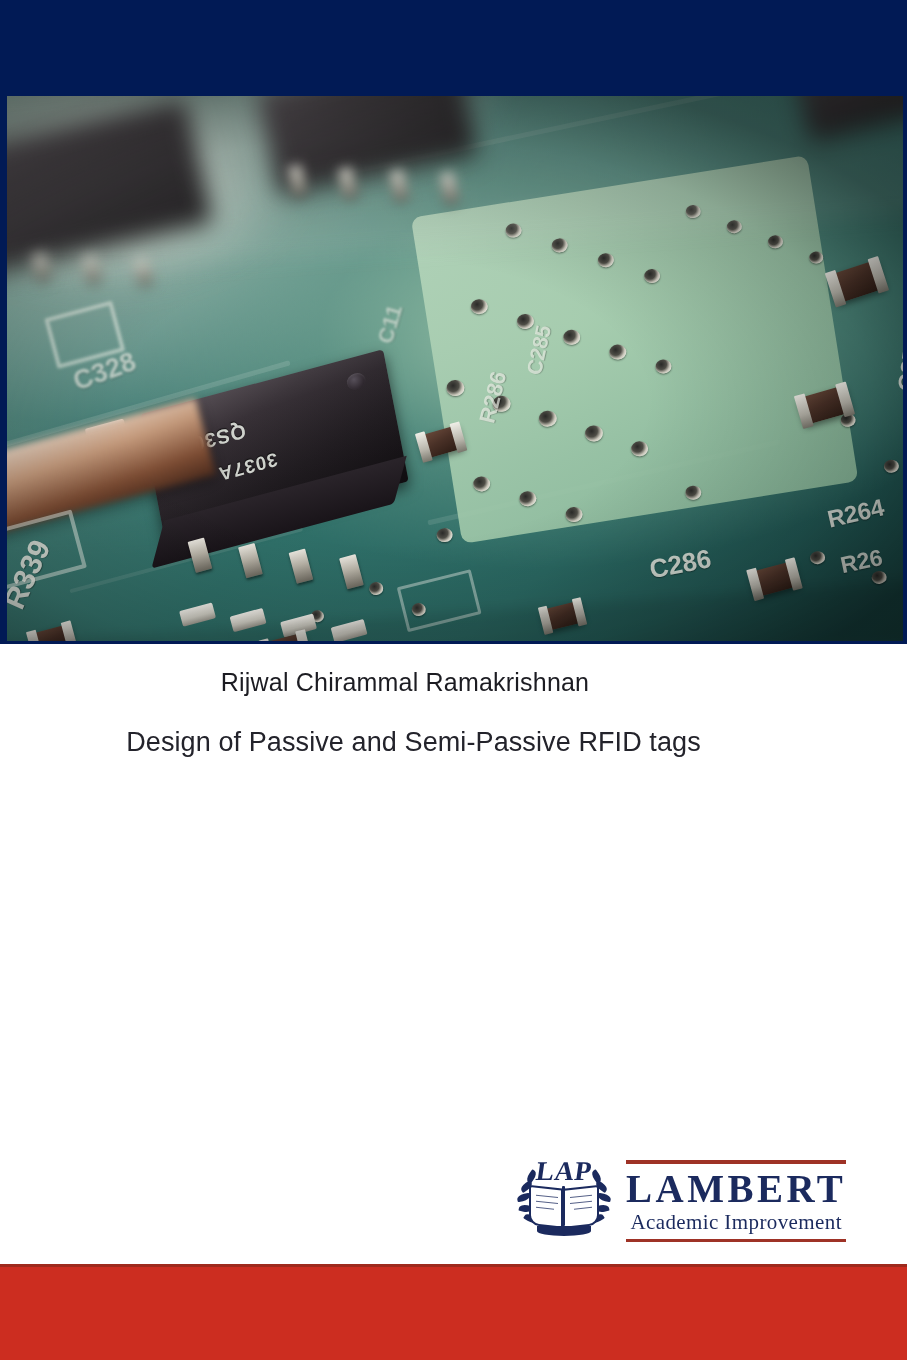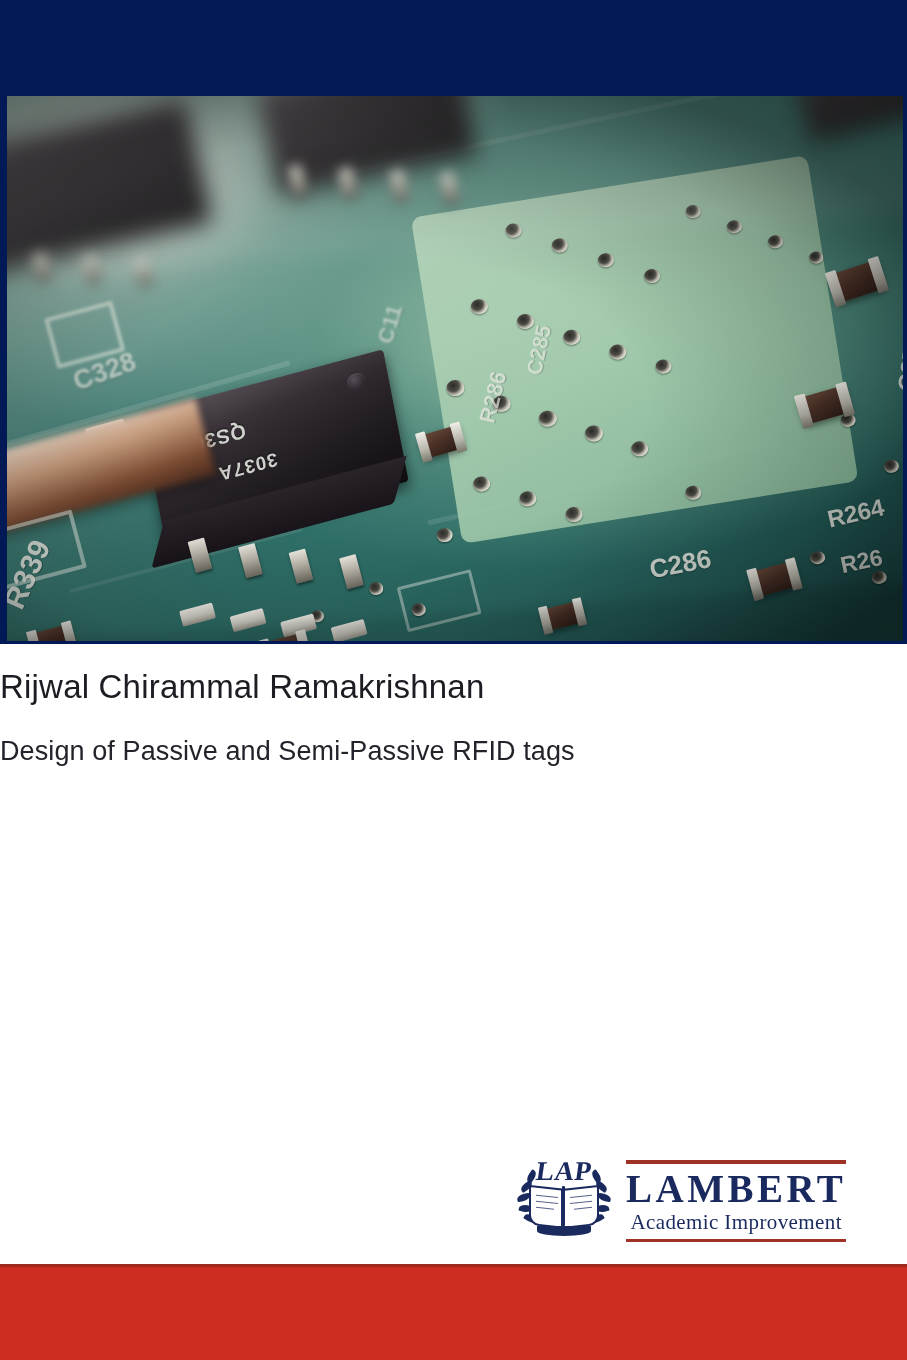--- a/index.html
+++ b/index.html
@@ -157,39 +157,39 @@
   }
 
   
   .text-area {
     position: absolute;
     left: 0;
     top: 644px;
     width: 907px;
   }
   .author {
-    text-align: left;
+    text-align: center;
     padding-right: 97px;
-    font-size: 33px;
+    font-size: 25px;
     color: #1c1c22;
     letter-spacing: 0.2px;
     margin-top: 24px;
   }
   .title {
     text-align: right;
     padding-right: 97px;
     margin-top: 30px;
     font-size: 48px;
     font-weight: bold;
     line-height: 1.16;
     color: #16205a;
     letter-spacing: -0.3px;
   }
   .subtitle {
-    text-align: left;
+    text-align: center;
     padding-right: 80px;
     margin-top: 30px;
     font-size: 27px;
     color: #23232b;
     letter-spacing: 0.1px;
   }
 
   
   .publisher {
     position: absolute;

